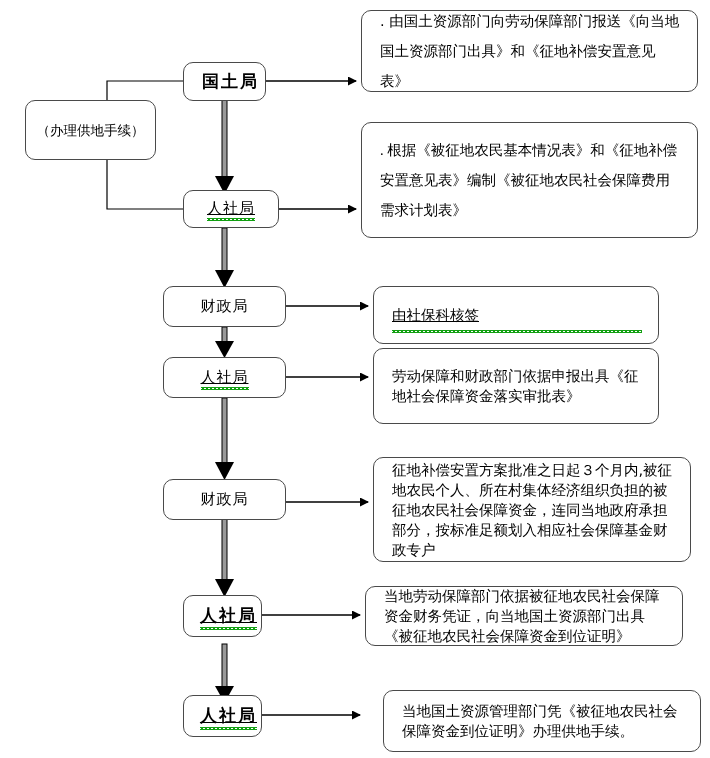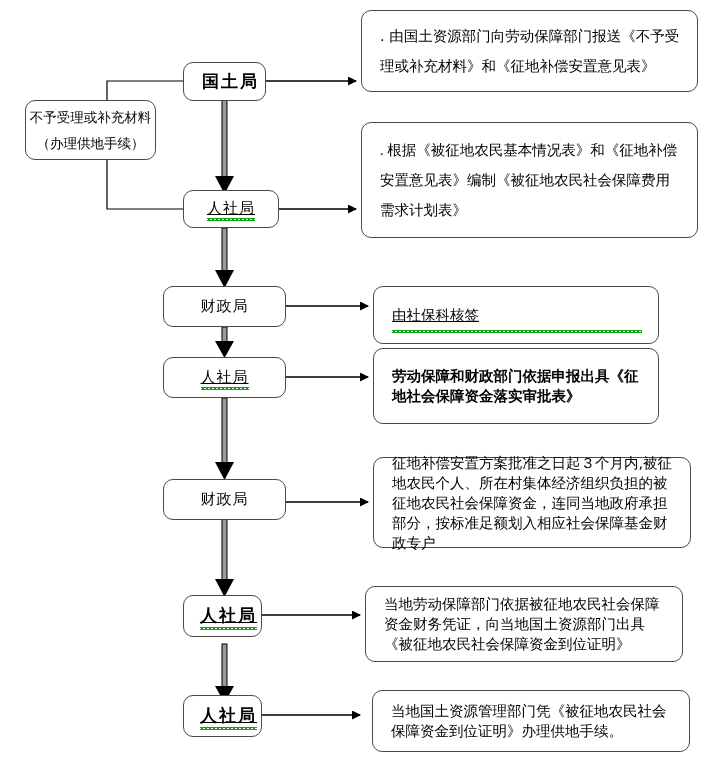--- a/index.html
+++ b/index.html
@@ -130,64 +130,63 @@
     <line x1="262" y1="615" x2="360" y2="615" marker-end="url(#arrowBlack)"></line>
     <line x1="262" y1="715" x2="360" y2="715" marker-end="url(#arrowBlack)"></line>
   </g>
 
   <g stroke="#000000" stroke-width="1.2" fill="none">
     <path d="M183,209 L107,209 L107,81 L200,81" marker-end="url(#arrowBlack)"></path>
   </g>
 </svg>
 
 <div class="node note" style="left:25px; top:100px; width:131px; height:60px;">
-  <span class="l1">不予受理或补充材料</span>
   <span class="l2">（办理供地手续）</span>
 </div>
 
 <div class="node dept bold" style="left:183px; top:62px; width:83px; height:39px;">
   <span>国土局</span>
 </div>
 <div class="node desc" style="left:361px; top:10px; width:337px; height:82px;">
-  <span class="txt">. 由国土资源部门向劳动保障部门报送《不予受理或补充材料》和《征地补偿安置意见表》</span>
+  <span class="txt">. 由国土资源部门向劳动保障部门报送《向当地国土资源部门出具》和《征地补偿安置意见表》</span>
 </div>
 
 <div class="node dept" style="left:183px; top:190px; width:96px; height:38px;">
   <span class="squiggle">人社局</span>
 </div>
 <div class="node desc" style="left:361px; top:122px; width:337px; height:116px;font-family:Liberation Serif, serif;">
   <span class="txt">. 根据《被征地农民基本情况表》和《征地补偿安置意见表》编制《被征地农民社会保障费用需求计划表》</span>
 </div>
 
 <div class="node dept" style="left:163px; top:286px; width:123px; height:41px;">
   <span>财政局</span>
 </div>
 <div class="node desc" style="left:373px; top:277px; width:286px; height:58px;margin-top:9px;">
   <span class="txt squiggle">由社保科核签</span>
 </div>
 
 <div class="node dept" style="left:163px; top:357px; width:123px; height:41px;">
   <span class="squiggle">人社局</span>
 </div>
-<div class="node desc tight" style="left:373px; top:348px; width:286px; height:76px;font-weight:bold;">
+<div class="node desc tight" style="left:373px; top:348px; width:286px; height:76px;">
   <span class="txt">劳动保障和财政部门依据申报出具《征地社会保障资金落实审批表》</span>
 </div>
 
 <div class="node dept" style="left:163px; top:479px; width:123px; height:41px;">
   <span>财政局</span>
 </div>
-<div class="node desc tight" style="left:373px; top:457px; width:318px; height:91px;">
+<div class="node desc tight" style="left:373px; top:457px; width:318px; height:105px;">
   <span class="txt">征地补偿安置方案批准之日起３个月内,被征地农民个人、所在村集体经济组织负担的被征地农民社会保障资金，连同当地政府承担部分，按标准足额划入相应社会保障基金财政专户</span>
 </div>
 
 <div class="node dept bold" style="left:183px; top:595px; width:79px; height:42px;">
   <span class="squiggle">人社局</span>
 </div>
-<div class="node desc tight" style="left:365px; top:586px; width:318px; height:76px;">
+<div class="node desc tight" style="left:365px; top:586px; width:318px; height:60px;">
   <span class="txt">当地劳动保障部门依据被征地农民社会保障资金财务凭证，向当地国土资源部门出具《被征地农民社会保障资金到位证明》</span>
 </div>
 
 <div class="node dept bold" style="left:183px; top:695px; width:79px; height:42px;">
   <span class="squiggle">人社局</span>
 </div>
-<div class="node desc tight" style="left:372px; top:690px; width:318px; height:62px;">
+<div class="node desc tight" style="left:383px; top:690px; width:318px; height:62px;">
   <span class="txt">当地国土资源管理部门凭《被征地农民社会保障资金到位证明》办理供地手续。</span>
 </div>
 
 </body></html>

